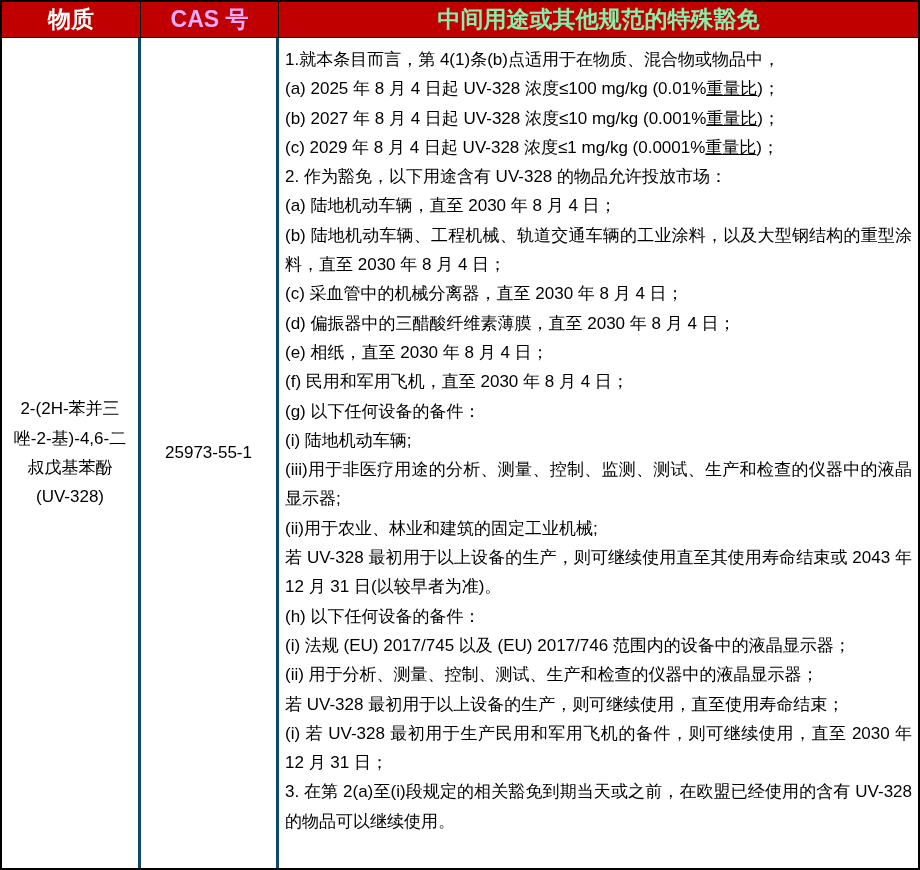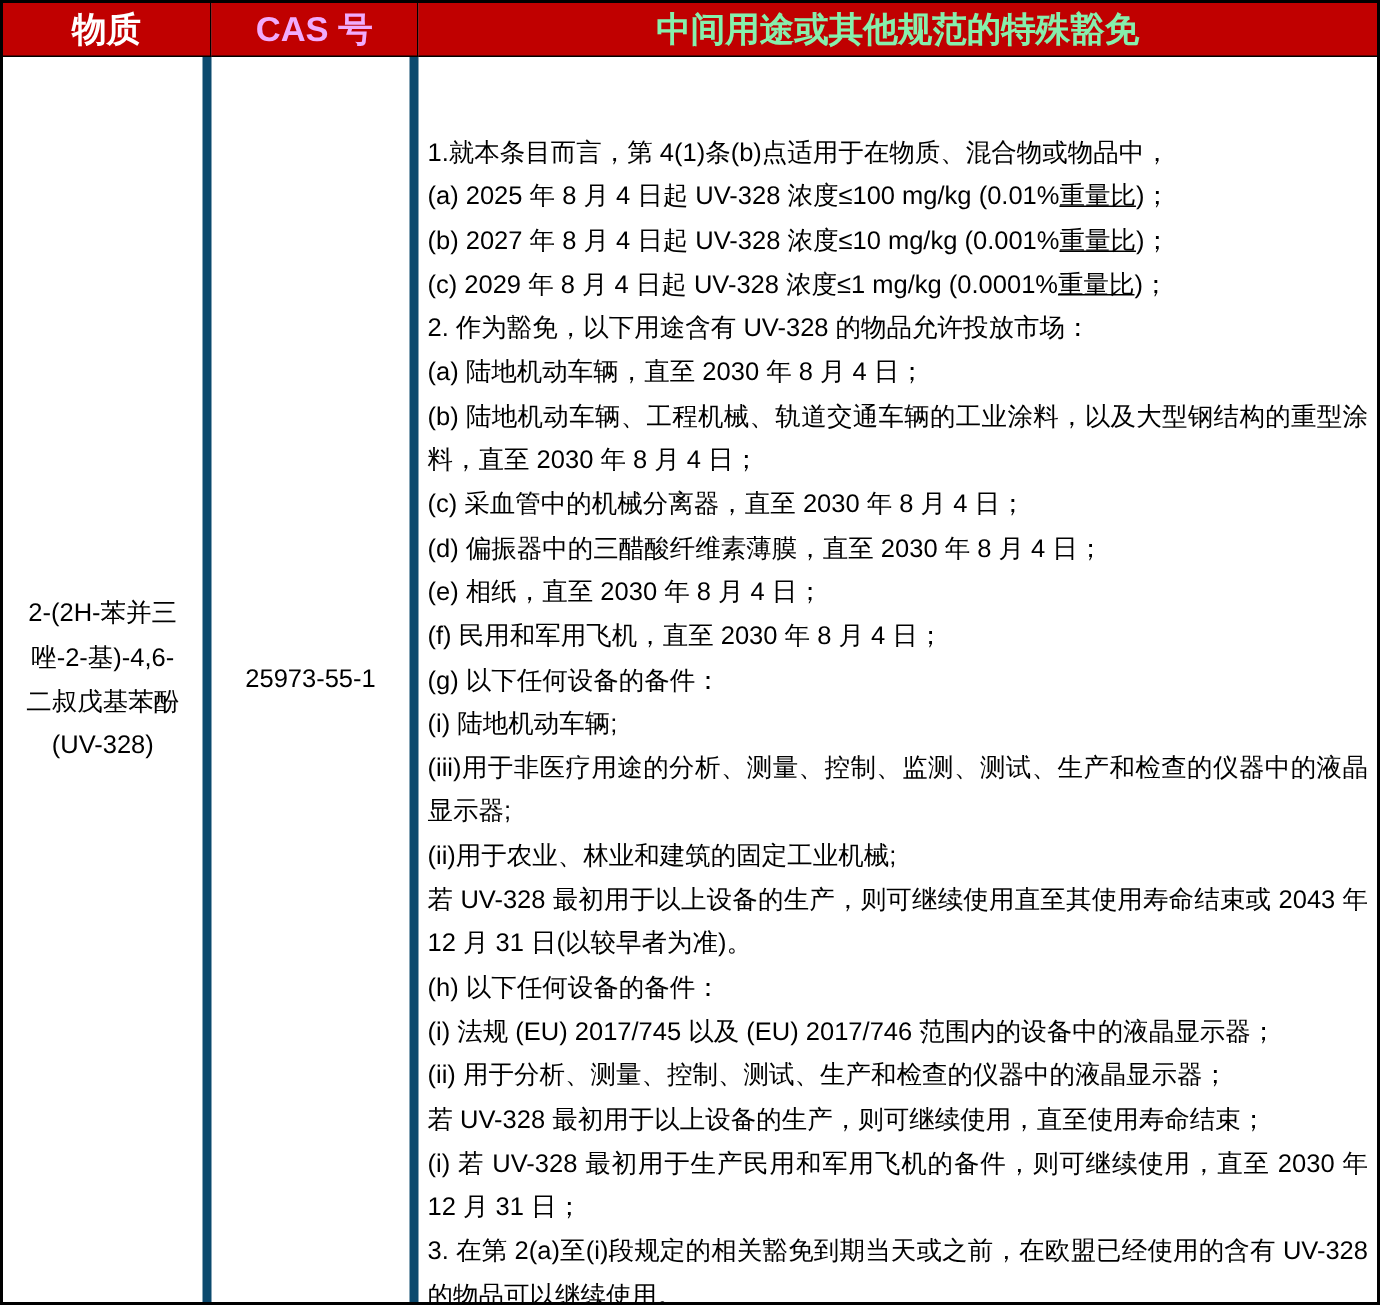--- a/index.html
+++ b/index.html
@@ -22,35 +22,34 @@
     color: #ffffff;
     font-weight: bold;
     font-size: 23px;
     display: flex; align-items: center; justify-content: center;
     border-right: 1px solid #000000;
     border-bottom: 1px solid #000000;
     white-space: nowrap;
   }
   .hc.last { border-right: none; }
   .bc {
-    border-right: 6px solid #0c4a6e;
+    border-right: 3px solid #0c4a6e;
     font-size: 17px;
     line-height: 29.3px;
     display: flex; align-items: center; justify-content: center;
     text-align: center;
     padding: 0 11px;
   }
   .bc.cas { padding: 0 6px; }
   .bc.last { border-right: none; }
   .exemptions {
     display: block;
     padding: 7px 6px 0 6px;
     text-align: justify;
     overflow: hidden;
-    margin-top: 42px;
   }
   .para {
     font-size: 17px;
     line-height: 29.3px;
     text-align: justify;
   }
   .u { text-decoration: underline; }
 </style>
 </head>
 <body>

